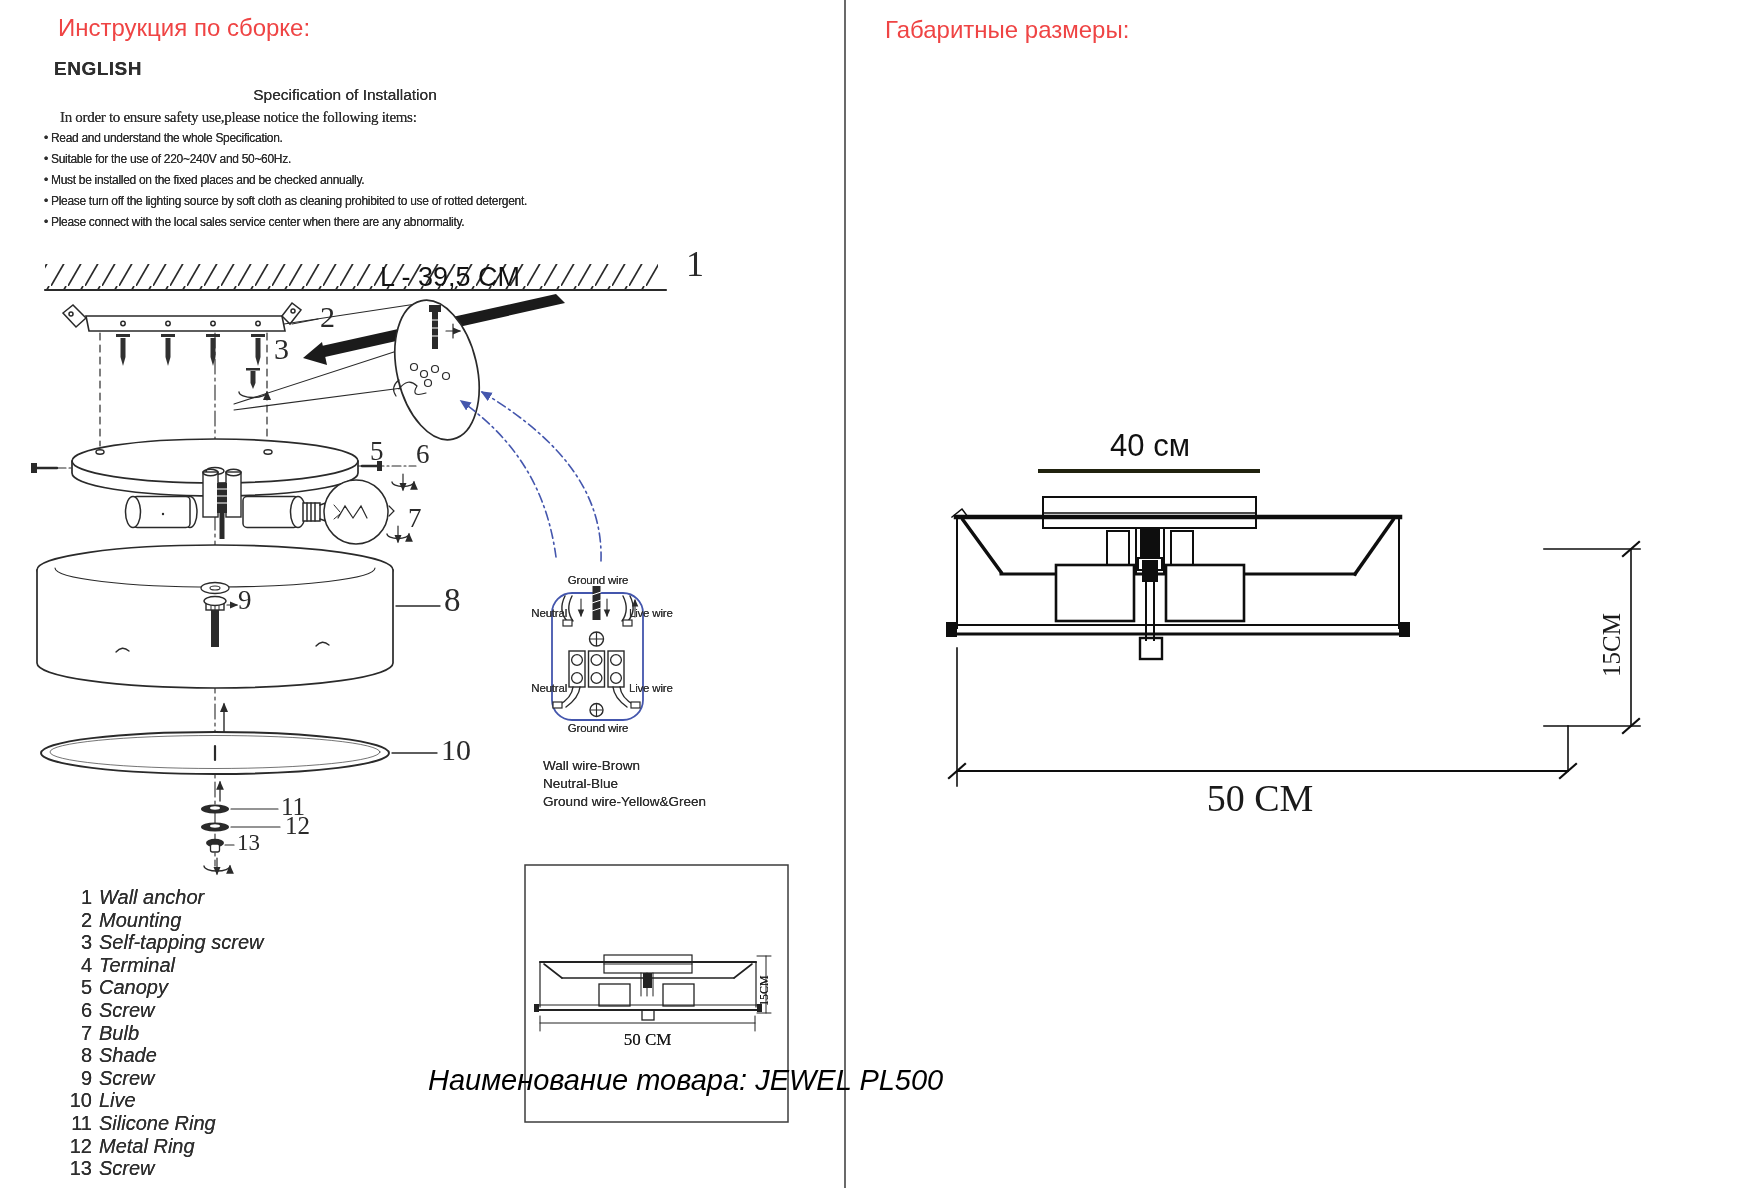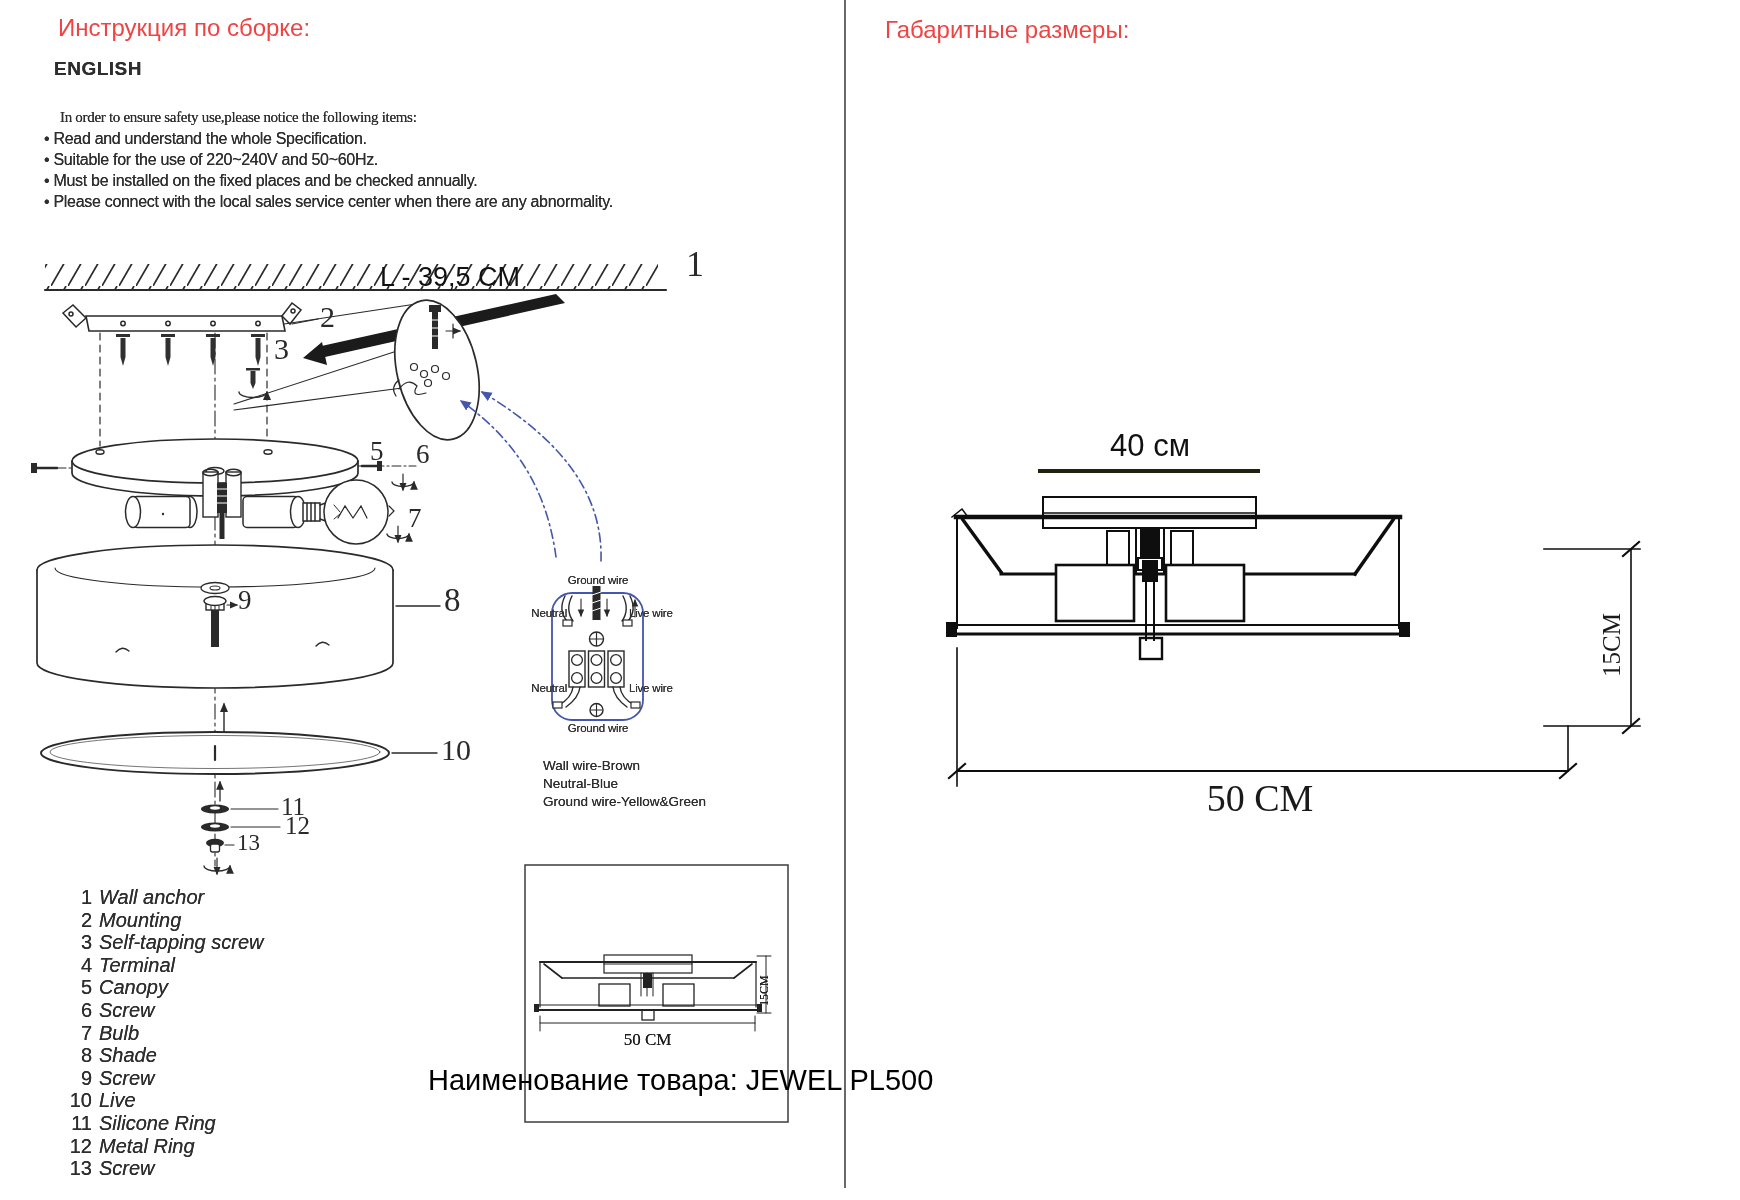--- a/index.html
+++ b/index.html
@@ -5,33 +5,33 @@
   html,body{margin:0;padding:0;background:#fff;}
   .page{position:relative;width:1740px;height:1200px;background:#fff;overflow:hidden;
         font-family:"Liberation Sans",sans-serif;color:#222;}
   .abs{position:absolute;z-index:2;white-space:nowrap;}
   svg.art{position:absolute;left:0;top:0;z-index:1;}
   .title{font-size:24px;color:#ef4444;}
   .scan{color:#2e2e2e;text-shadow:0 0 .4px #2e2e2e;}
   .eng{font-size:19px;font-weight:600;letter-spacing:.5px;}
   .spec-title{font-size:15.5px;text-align:center;width:690px;}
   .spec-line{font-size:15px;letter-spacing:-.3px;line-height:21px;}
-  .bullets div{font-size:16px;letter-spacing:-.3px;line-height:21px;}
+  .bullets div{font-size:12px;letter-spacing:-.3px;line-height:21px;}
   .bullets div::before{content:"• ";}
   .callout{font-family:"Liberation Serif",serif;color:#2a2a2a;line-height:1;}
   .llabel{font-size:27px;color:#111;}
   .wlabel{font-size:11.5px;color:#333;letter-spacing:-.2px;}
   .legend div{font-size:13.5px;line-height:18px;color:#2e2e2e;}
   .plist .row{font-size:20px;line-height:22.6px;color:#2e2e2e;}
   .plist .n{display:inline-block;width:28px;text-align:right;}
   .plist .nm{margin-left:7px;font-style:italic;}
   .serif{font-family:"Liberation Serif",serif;color:#1a1a1a;}
   .rot{transform-origin:0 0;transform:rotate(-90deg);}
   .ctr{text-align:center;}
-  .footer{font-size:29px;color:#000;}
+  .footer{font-size:29px;color:#000;font-style:italic;}
 </style>
 </head>
 <body>
 
 <div class="page">
 
 <svg class="art" width="1740" height="1200" viewBox="0 0 1740 1200">
   <defs>
     <pattern id="ht" width="17" height="26" patternUnits="userSpaceOnUse">
       <line x1="0" y1="26" x2="15" y2="0" stroke="#2a2a2a" stroke-width="1.7"></line>
@@ -341,25 +341,27 @@
       <line x1="949" y1="778" x2="965" y2="764" stroke-width="2.2"></line>
       <line x1="1560" y1="778" x2="1576" y2="764" stroke-width="2.2"></line>
     </g>
   </g>
 </svg>
 
   <div class="abs title" style="left:58px;top:14px;">Инструкция по сборке:</div>
   <div class="abs title" style="left:885px;top:16px;">Габаритные размеры:</div>
 
   <div class="abs scan eng" style="left:54px;top:58px;">ENGLISH</div>
+  <div class="abs scan spec-title" style="left:0px;top:86px;">Specification of Installation</div>
   <div class="abs scan spec-line" style="left:60px;top:107px;font-family:Liberation Serif, serif;">In order to ensure safety use,please notice the following items:</div>
   <div class="abs scan bullets" style="left:44px;top:128px;">
     <div>Read and understand the whole Specification.</div>
     <div>Suitable for the use of 220~240V and 50~60Hz.</div>
     <div>Must be installed on the fixed places and be checked annually.</div>
+    <div>Please turn off the lighting source by soft cloth as cleaning prohibited to use of rotted detergent.</div>
     <div>Please connect with the local sales service center when there are any abnormality.</div>
   </div>
 
   <div class="abs llabel" style="left:380px;top:262px;">L - 39,5 CM</div>
 
   <div class="abs callout" style="left:686px;top:246px;font-size:36px;">1</div>
   <div class="abs callout" style="left:320px;top:302px;font-size:30px;">2</div>
   <div class="abs callout" style="left:274px;top:334px;font-size:30px;">3</div>
   <div class="abs callout" style="left:370px;top:438px;font-size:27px;">5</div>
   <div class="abs callout" style="left:416px;top:441px;font-size:27px;">6</div>

